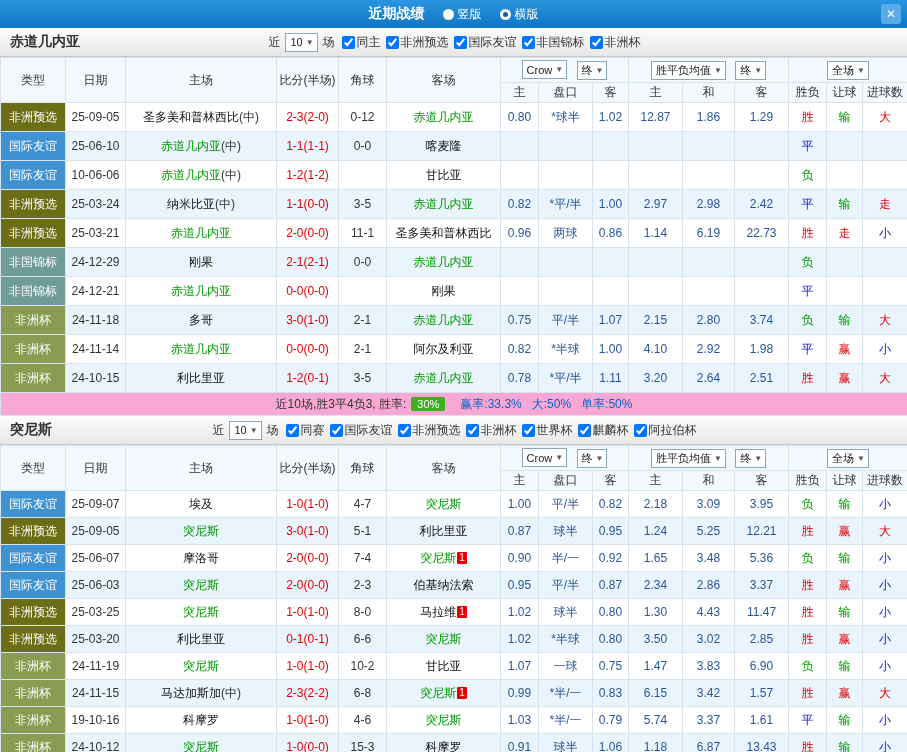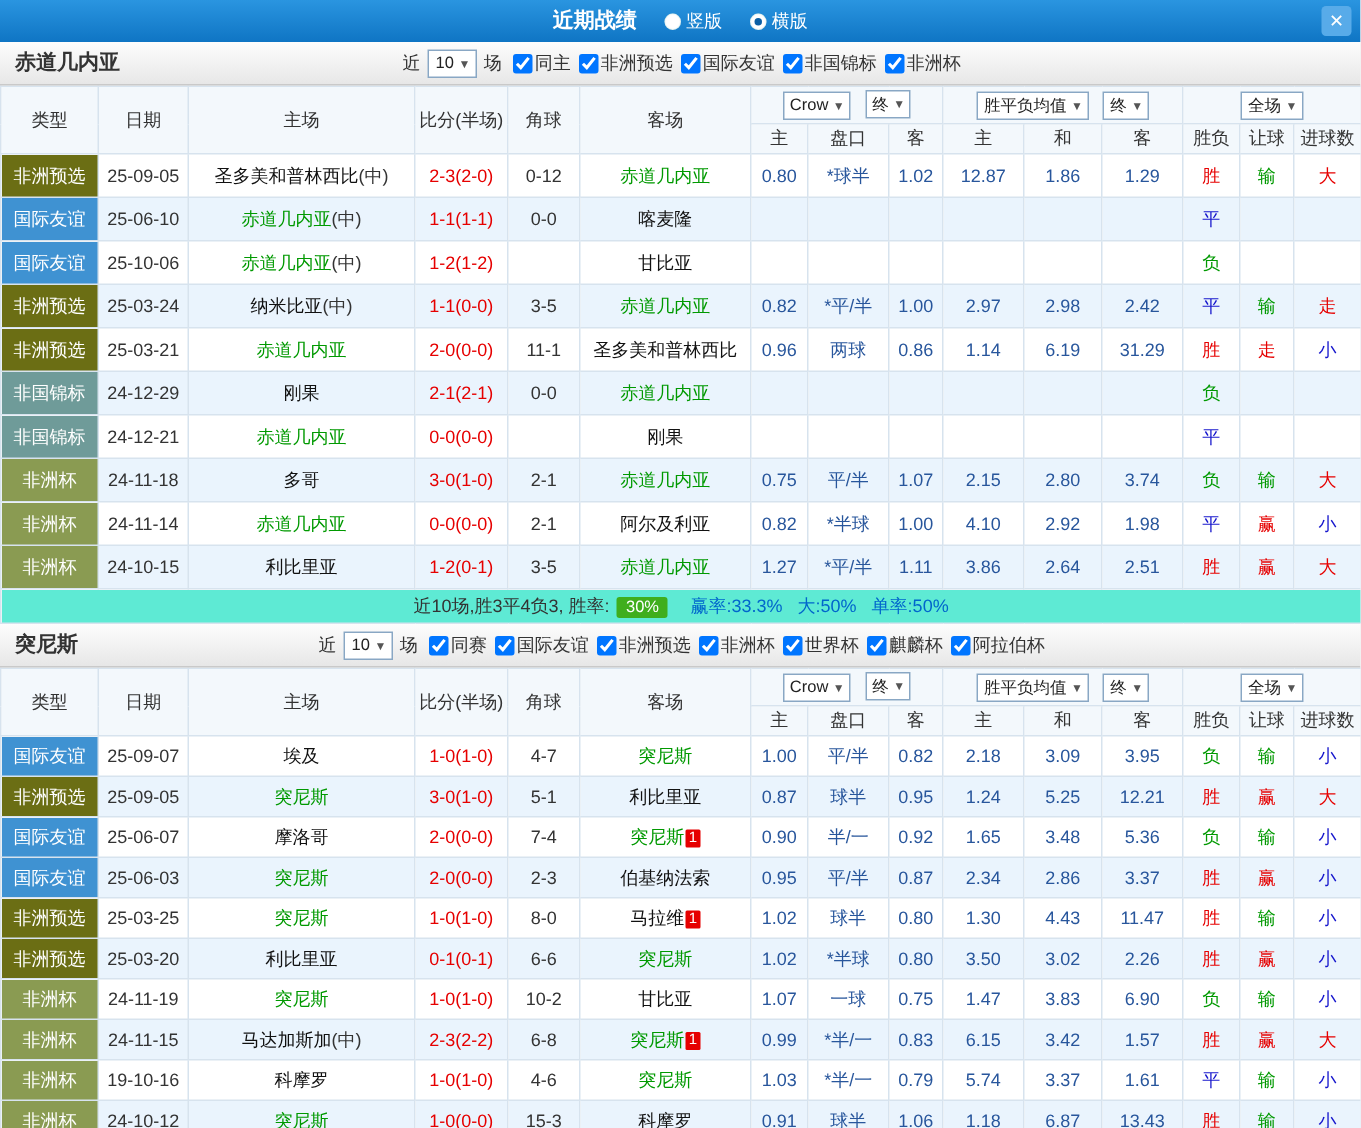--- a/index.html
+++ b/index.html
@@ -38,21 +38,21 @@
   tbody tr:nth-child(even){background:#eaf4fd;}
   td.type{color:#fff;}
   td.score{color:#e60000;}
   td.corner{color:#333;}
   td.odds{color:#28569c;}
   .team{color:#111;}
   .team.subject{color:#009900;}
   .sfx{color:#333;}
   .rc{background:#e60000;color:#fff;font-size:10px;line-height:12px;padding:0 2px;margin-left:1px;
       display:inline-block;border-radius:1px;vertical-align:1px;}
-  tfoot td{height:22px;background:#5eead4;color:#333;}
+  tfoot td{height:22px;background:#f9a8d4;color:#333;}
   .badge{background:#3fae1d;color:#fff;padding:1px 6px;border-radius:2px;margin:0 5px;font-size:11px;}
   .stat{color:#0066cc;margin-left:10px;}
 </style>
 </head>
 <body>
 
 <div class="topbar">
   <span class="title">近期战绩</span>
   <span class="radio">
     <span class="rdot"></span>
@@ -195,21 +195,21 @@
             <td class="odds"></td>
             <td class="odds"></td>
             <td class="odds"></td>
             <td class="odds"></td>
             <td class="res" style="color: rgb(20, 20, 204);">平</td>
             <td class="res"></td>
             <td class="res"></td>
           </tr>
           <tr>
             <td class="type" style="background: rgb(63, 146, 210);">国际友谊</td>
-            <td class="date">25-10-06</td>
+            <td class="date">10-06-06</td>
             <td class="teamc"><span class="team subject">赤道几内亚</span><span class="sfx">(中)</span></td>
             <td class="score">1-2(1-2)</td>
             <td class="corner"></td>
             <td class="teamc"><span class="team">甘比亚</span></td>
             <td class="odds"></td>
             <td class="odds"></td>
             <td class="odds"></td>
             <td class="odds"></td>
             <td class="odds"></td>
             <td class="odds"></td>
@@ -239,21 +239,21 @@
             <td class="date">25-03-21</td>
             <td class="teamc"><span class="team subject">赤道几内亚</span></td>
             <td class="score">2-0(0-0)</td>
             <td class="corner">11-1</td>
             <td class="teamc"><span class="team">圣多美和普林西比</span></td>
             <td class="odds">0.96</td>
             <td class="odds">两球</td>
             <td class="odds">0.86</td>
             <td class="odds">1.14</td>
             <td class="odds">6.19</td>
-            <td class="odds">31.29</td>
+            <td class="odds">22.73</td>
             <td class="res" style="color: rgb(230, 0, 0);">胜</td>
             <td class="res" style="color: rgb(230, 0, 0);">走</td>
             <td class="res" style="color: rgb(20, 20, 204);">小</td>
           </tr>
           <tr>
             <td class="type" style="background: rgb(111, 155, 153);">非国锦标</td>
             <td class="date">24-12-29</td>
             <td class="teamc"><span class="team">刚果</span></td>
             <td class="score">2-1(2-1)</td>
             <td class="corner">0-0</td>
@@ -319,24 +319,24 @@
             <td class="res" style="color: rgb(230, 0, 0);">赢</td>
             <td class="res" style="color: rgb(20, 20, 204);">小</td>
           </tr>
           <tr>
             <td class="type" style="background: rgb(138, 155, 82);">非洲杯</td>
             <td class="date">24-10-15</td>
             <td class="teamc"><span class="team">利比里亚</span></td>
             <td class="score">1-2(0-1)</td>
             <td class="corner">3-5</td>
             <td class="teamc"><span class="team subject">赤道几内亚</span></td>
-            <td class="odds">1.27</td>
+            <td class="odds">0.78</td>
             <td class="odds">*平/半</td>
             <td class="odds">1.11</td>
-            <td class="odds">3.86</td>
+            <td class="odds">3.20</td>
             <td class="odds">2.64</td>
             <td class="odds">2.51</td>
             <td class="res" style="color: rgb(230, 0, 0);">胜</td>
             <td class="res" style="color: rgb(230, 0, 0);">赢</td>
             <td class="res" style="color: rgb(230, 0, 0);">大</td>
           </tr>
         </tbody>
       <tfoot>
         <tr>
           <td colspan="15">
@@ -545,21 +545,21 @@
             <td class="date">25-03-20</td>
             <td class="teamc"><span class="team">利比里亚</span></td>
             <td class="score">0-1(0-1)</td>
             <td class="corner">6-6</td>
             <td class="teamc"><span class="team subject">突尼斯</span></td>
             <td class="odds">1.02</td>
             <td class="odds">*半球</td>
             <td class="odds">0.80</td>
             <td class="odds">3.50</td>
             <td class="odds">3.02</td>
-            <td class="odds">2.26</td>
+            <td class="odds">2.85</td>
             <td class="res" style="color: rgb(230, 0, 0);">胜</td>
             <td class="res" style="color: rgb(230, 0, 0);">赢</td>
             <td class="res" style="color: rgb(20, 20, 204);">小</td>
           </tr>
           <tr>
             <td class="type" style="background: rgb(138, 155, 82);">非洲杯</td>
             <td class="date">24-11-19</td>
             <td class="teamc"><span class="team subject">突尼斯</span></td>
             <td class="score">1-0(1-0)</td>
             <td class="corner">10-2</td>

